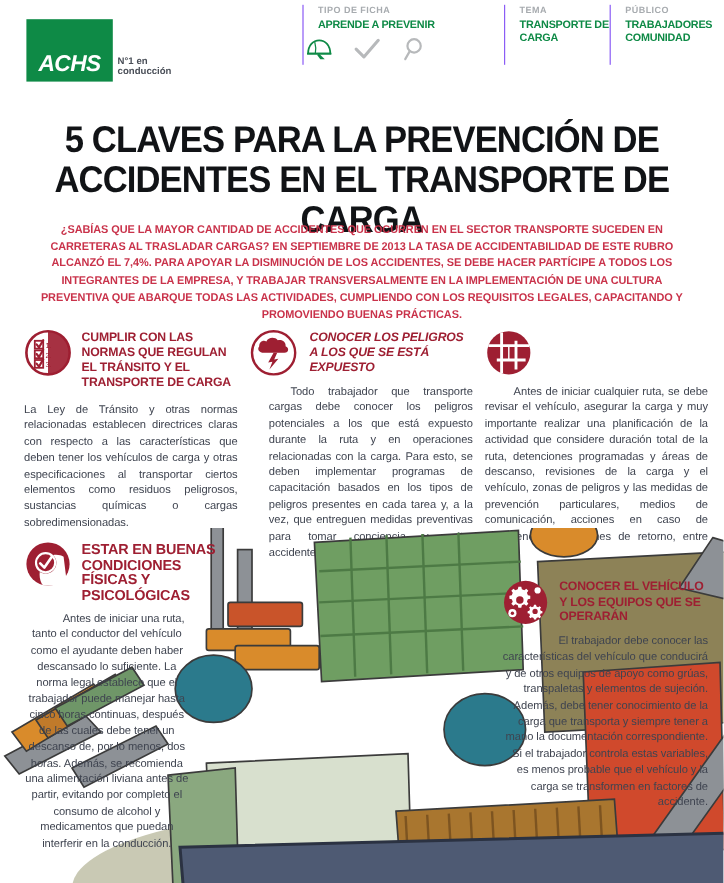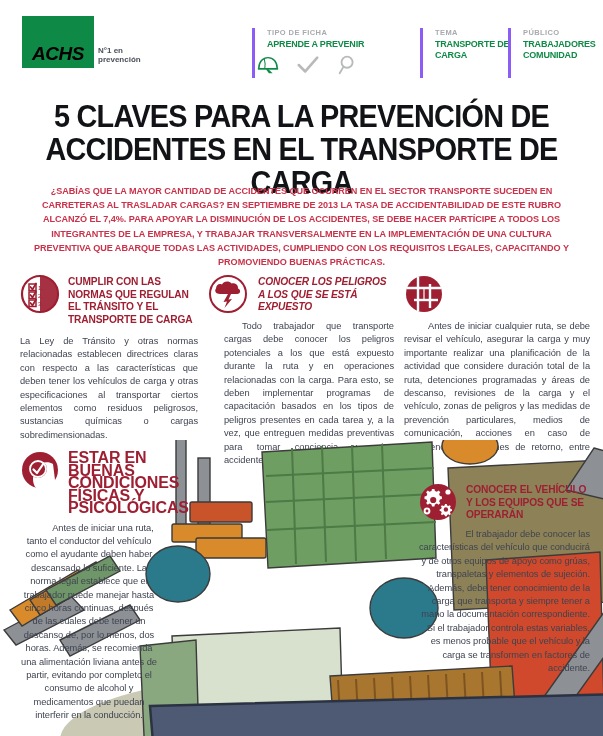--- a/index.html
+++ b/index.html
@@ -34,44 +34,44 @@
     position: absolute;
     left: 0; top: 0;
     width: 72px;
     height: 52px;
     background: #0e8a46;
     display: flex;
     align-items: flex-end;
     justify-content: center;
   }
   #logo-wordmark {
-    color: #000000;
+    color: #ffffff;
     font-weight: bold;
     font-size: 19px;
     letter-spacing: -0.5px;
     font-style: italic;
     line-height: 1;
     padding-bottom: 5px;
     font-family: "Liberation Sans", sans-serif;
   }
   #logo-tagline {
     position: absolute;
     left: 76px;
     bottom: 4px;
     font-size: 8px;
     line-height: 9px;
     color: #4a4f58;
     font-weight: bold;
   }
 
   .meta-col {
     position: absolute;
-    top: 28px;
+    top: 4px;
     padding-left: 12px;
-    border-left: 3px solid #8b5cf6;
+    border-left: 1px solid #8b5cf6;
     height: 50px;
   }
   .meta-label {
     font-size: 7.5px;
     letter-spacing: 0.4px;
     color: #a7abaf;
     font-weight: bold;
     margin-bottom: 2px;
     text-transform: uppercase;
   }
@@ -163,21 +163,21 @@
 
   #sec2 { left: 208px; top: 274px; width: 186px; }
   #sec2 .sec-head { padding-left: 0; font-style: italic; }
   #sec2 .sec-title { padding-left: 2px; }
   #sec2 .sec-body { margin-top: 6px; text-align: justify; text-indent: 18px; margin-left: 16px; }
 
   #sec3 { left: 404px; top: 274px; width: 186px; }
   #sec3 .sec-body { margin-top: 6px; text-align: justify; text-indent: 24px; }
 
   #sec4 { left: 20px;  top: 450px; width: 175px; z-index: 5; }
-  #sec4 .sec-title { font-size: 16px; }
+  #sec4 .sec-title { font-size: 12px; }
   #sec4 .sec-body { margin-top: 7px; width: 138px; text-align: center; text-indent: 28px; }
 
   #sec5 { left: 418px; top: 482px; width: 172px; z-index: 5; }
   #sec5 .sec-body { margin-top: 6px; text-align: right; text-indent: 22px; }
 
   
   #illustration {
     position: absolute;
     left: 0;
     top: 440px;
@@ -192,21 +192,21 @@
 <body>
 
 <div id="header">
 
   <div id="logo-block">
     <div id="logo-mark">
       <span id="logo-wordmark">ACHS</span>
     </div>
     <div id="logo-tagline">
       <div>N°1 en</div>
-      <div>prevención</div>
+      <div>conducción</div>
     </div>
   </div>
 
   <div class="meta-col" id="meta-ficha">
     <div class="meta-label">TIPO DE FICHA</div>
     <div class="meta-value">APRENDE A PREVENIR</div>
     <div id="ficha-icons">
 
       <span>
         <svg class="ficha-icon" viewBox="0 0 28 26">

